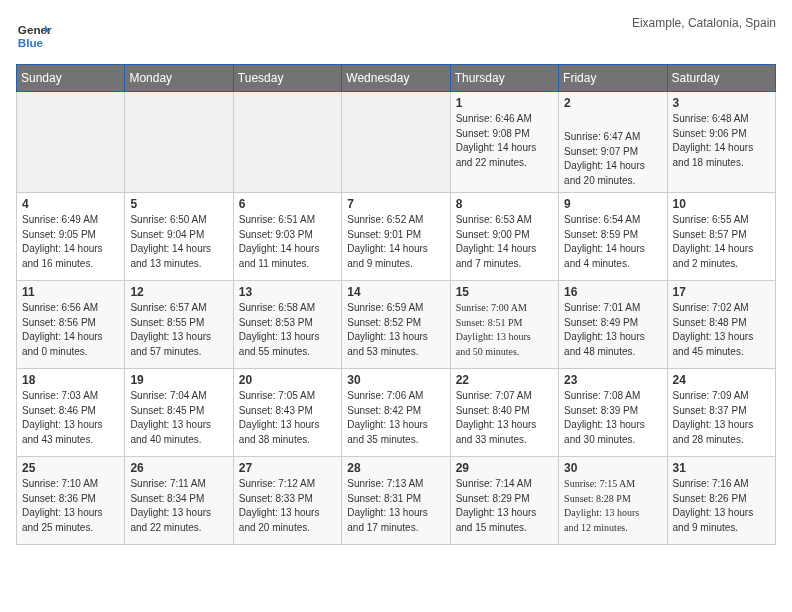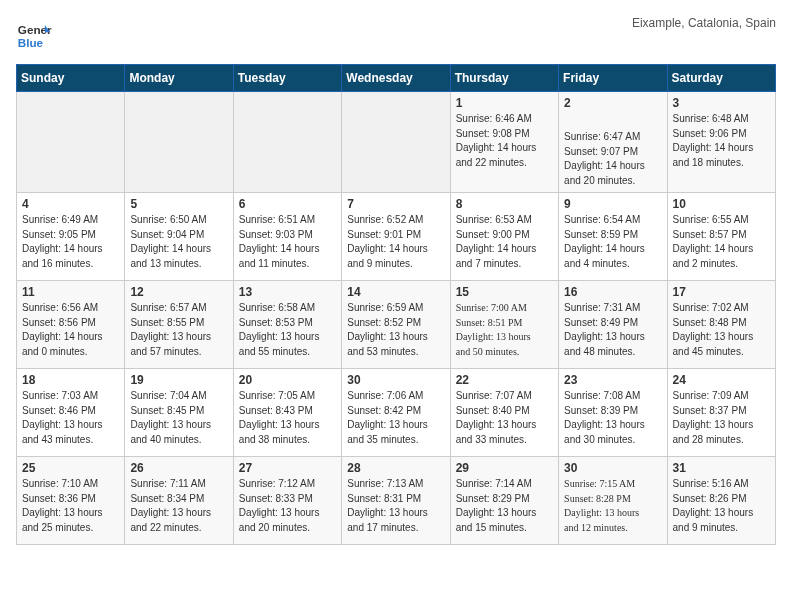--- a/index.html
+++ b/index.html
@@ -36,24 +36,24 @@
     .subtitle {
       font-size: 12px;
       color: #555;
     }
     table {
       width: 100%;
       border-collapse: collapse;
       table-layout: fixed;
     }
     thead th {
-      background-color: #0c4a6e;
+      background-color: #737373;
       color: #fff;
       font-size: 12px;
-      font-weight: bold;
+      font-weight: normal;
       padding: 6px 4px;
       text-align: left;
       border: 1px solid #2060b0;
     }
     tbody td {
       border: 1px solid #ccc;
       vertical-align: top;
       padding: 4px 5px;
       font-size: 10.5px;
       color: #333;
@@ -215,21 +215,21 @@
         </td>
         <td>
           <div class="day-number">15</div>
           <div class="day-info" style="white-space: pre-line; font-family: Liberation Serif, serif;">Sunrise: 7:00 AM
 Sunset: 8:51 PM
 Daylight: 13 hours
 and 50 minutes.</div>
         </td>
         <td>
           <div class="day-number">16</div>
-          <div class="day-info" style="white-space: pre-line;">Sunrise: 7:31 AM
+          <div class="day-info" style="white-space: pre-line;">Sunrise: 7:01 AM
 Sunset: 8:49 PM
 Daylight: 13 hours
 and 48 minutes.</div>
         </td>
         <td>
           <div class="day-number">17</div>
           <div class="day-info" style="white-space: pre-line;">Sunrise: 7:02 AM
 Sunset: 8:48 PM
 Daylight: 13 hours
 and 45 minutes.</div>
@@ -324,20 +324,20 @@
         </td>
         <td>
           <div class="day-number">30</div>
           <div class="day-info" style="white-space: pre-line; font-family: Liberation Serif, serif;">Sunrise: 7:15 AM
 Sunset: 8:28 PM
 Daylight: 13 hours
 and 12 minutes.</div>
         </td>
         <td>
           <div class="day-number">31</div>
-          <div class="day-info" style="white-space: pre-line;">Sunrise: 5:16 AM
+          <div class="day-info" style="white-space: pre-line;">Sunrise: 7:16 AM
 Sunset: 8:26 PM
 Daylight: 13 hours
 and 9 minutes.</div>
         </td>
       </tr>
     </tbody>
 </table>
 
 </body></html>

